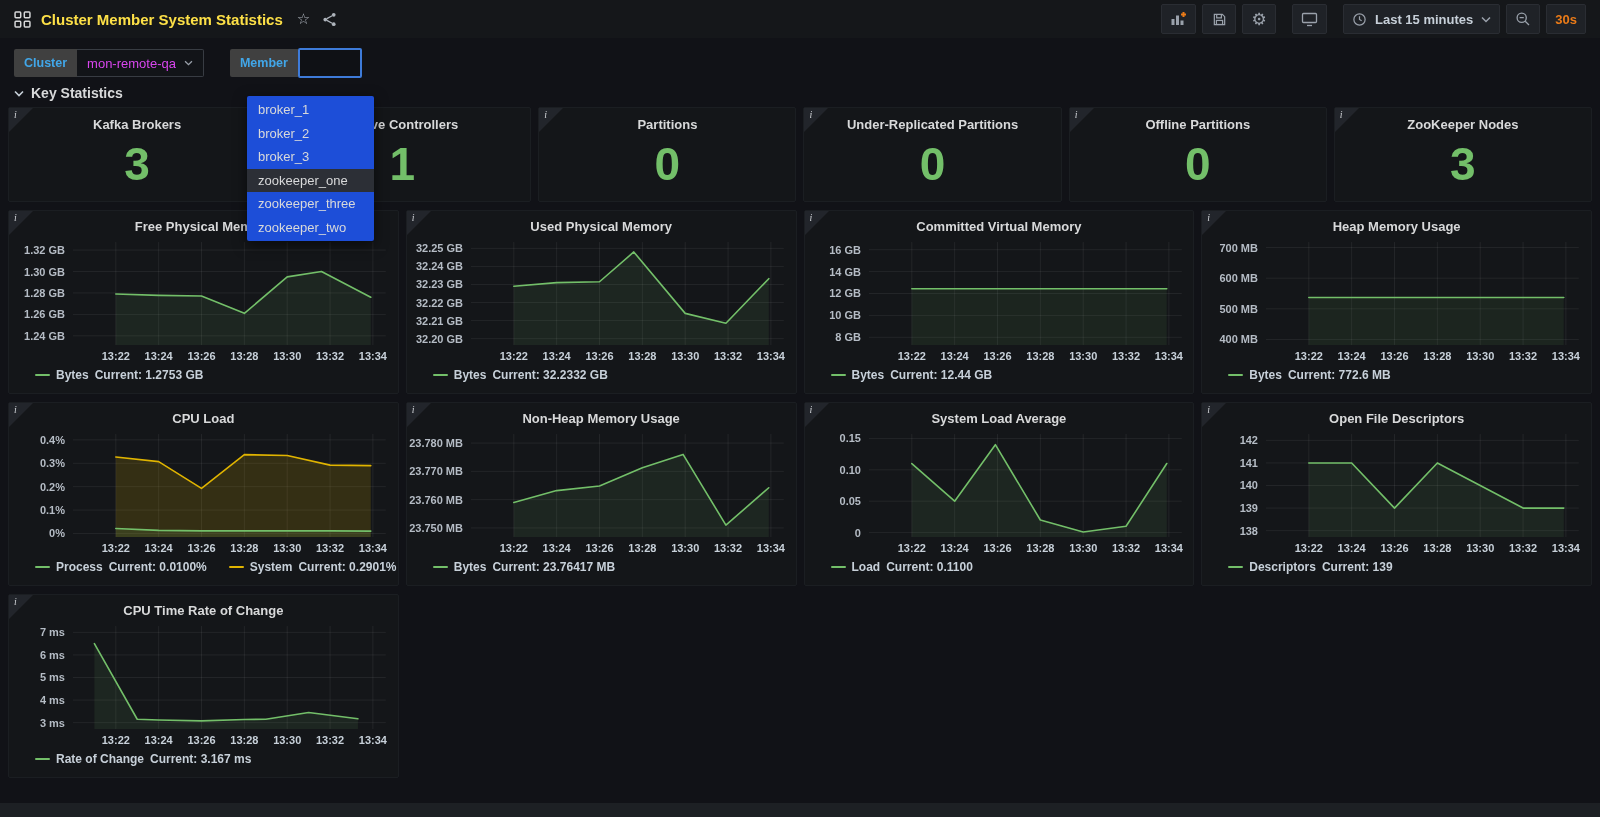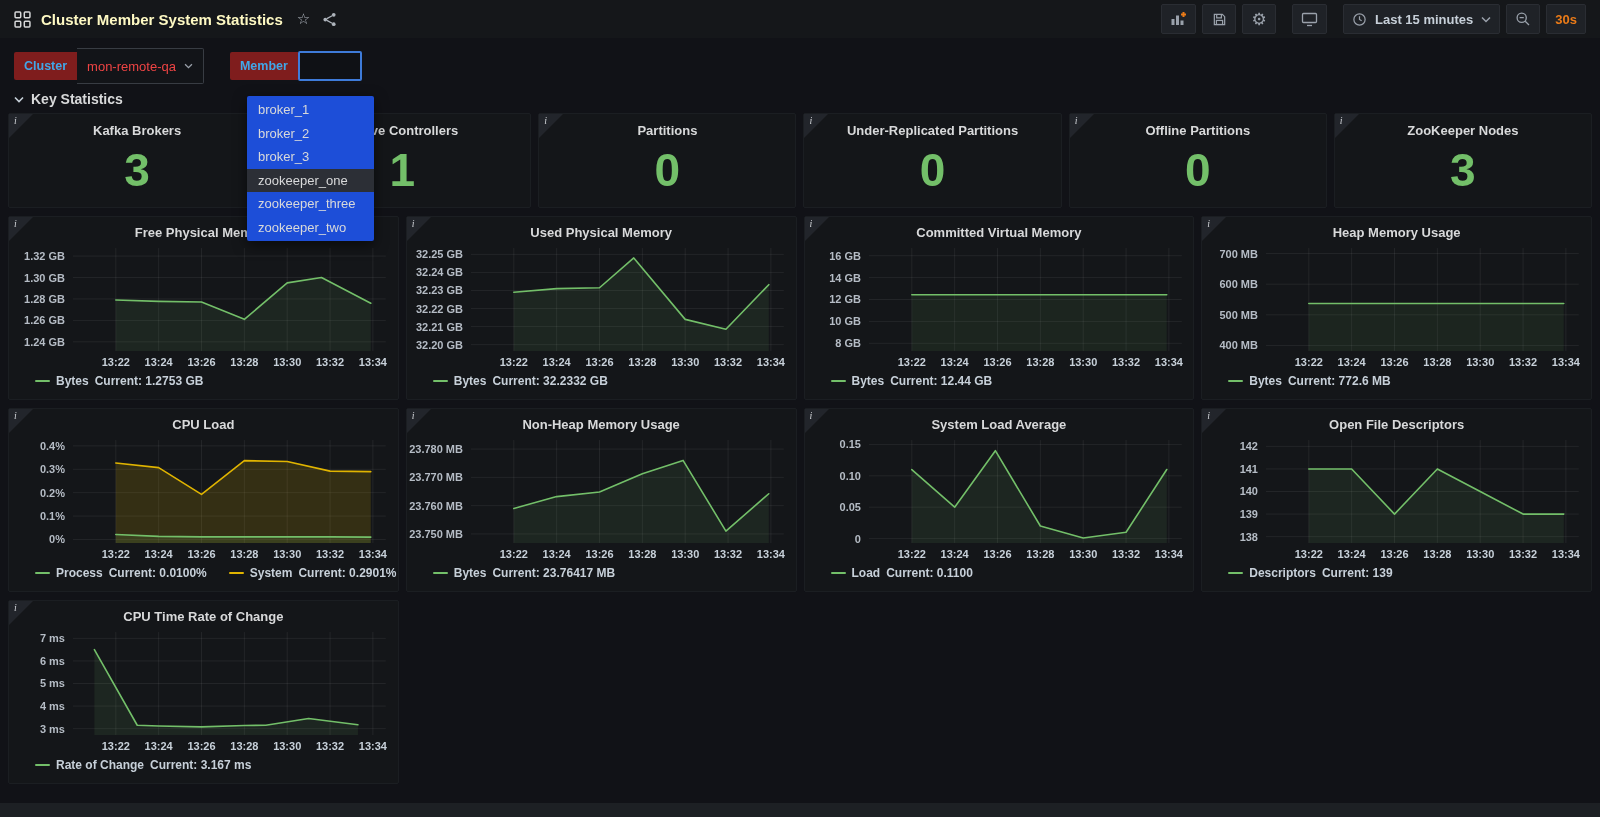--- a/index.html
+++ b/index.html
@@ -2,38 +2,38 @@
 <html><head>
 <meta charset="utf-8">
 <style>
   * { margin:0; padding:0; box-sizing:border-box; }
   html,body { width:1600px; height:817px; overflow:hidden; }
   body { background:#111217; font-family:"Liberation Sans", sans-serif; color:#d8d9da; position:relative; }
 
   
   .topnav { height:38px; display:flex; align-items:center; padding:0 14px; background:#15171a; }
   .apps-icon { display:flex; margin-right:10px; }
-  .dash-title { font-size:15px; font-weight:700; color:#fef9c3; margin-right:14px; }
+  .dash-title { font-size:15px; font-weight:700; color:#fde047; margin-right:14px; }
   .plain-ic { color:#aeb4bc; font-size:15px; margin-right:12px; display:flex; align-items:center; cursor:pointer; }
   .topnav-right { margin-left:auto; display:flex; align-items:center; }
   .tool-btn { height:30px; min-width:34px; background:#1f2227; border:1px solid #2a2d33; border-radius:2px;
               display:flex; align-items:center; justify-content:center; color:#9aa1ab; margin-left:6px; padding:0 8px; cursor:pointer; }
   .tool-btn.gap { margin-left:16px;text-align:right; }
   .time-btn { gap:8px; font-size:13px; font-weight:600; color:#c7d0d9; }
   .refresh-btn { gap:7px;flex-direction:column; }
   .refresh-interval { color:#eb7b18; font-size:13px; font-weight:700; }
   .gear-glyph { font-size:17px; line-height:1; }
 
   
   .vars-row { display:flex; align-items:center; padding:10px 14px 6px; }
   .var-group { display:flex; align-items:center; margin-right:26px; }
-  .var-chip { height:28px; display:flex; align-items:center; padding:0 10px; background:#7f1d1d;
+  .var-chip { height:28px; display:flex; align-items:center; padding:0 10px; background:#404040;
               color:#41a6e8; font-size:12.5px; font-weight:700; border-radius:2px 0 0 2px; }
-  .var-value { height:36px; display:flex; align-items:center; gap:8px; padding:0 10px; background:#121418;
-               border:1px solid #383c43; border-left:none; border-radius:0 2px 2px 0; font-size:13px; color:#ef4444; cursor:pointer; }
+  .var-value { height:28px; display:flex; align-items:center; gap:8px; padding:0 10px; background:#121418;
+               border:1px solid #383c43; border-left:none; border-radius:0 2px 2px 0; font-size:13px; color:#d946ef; cursor:pointer; }
   .member-input { width:64px; height:30px; background:#0f1115; border:2px solid #3e7bd9; border-radius:2px;
                   color:#d8d9da; font-size:13px; padding:0 6px; outline:none; }
 
   
   .section-hdr { display:flex; align-items:center; gap:7px; margin:1px 0 6px 14px; font-size:14px; font-weight:700; color:#d8d9da; cursor:pointer; }
 
   
   #stats-row { display:grid; grid-template-columns:repeat(6,1fr); gap:7px; margin:0 8px 8px; }
   .chart-row { display:grid; grid-template-columns:repeat(4,1fr); gap:7px; margin:0 8px 8px; }
   .panel { position:relative; background:#141619; border:1px solid #1b1e22; border-radius:2px; }

